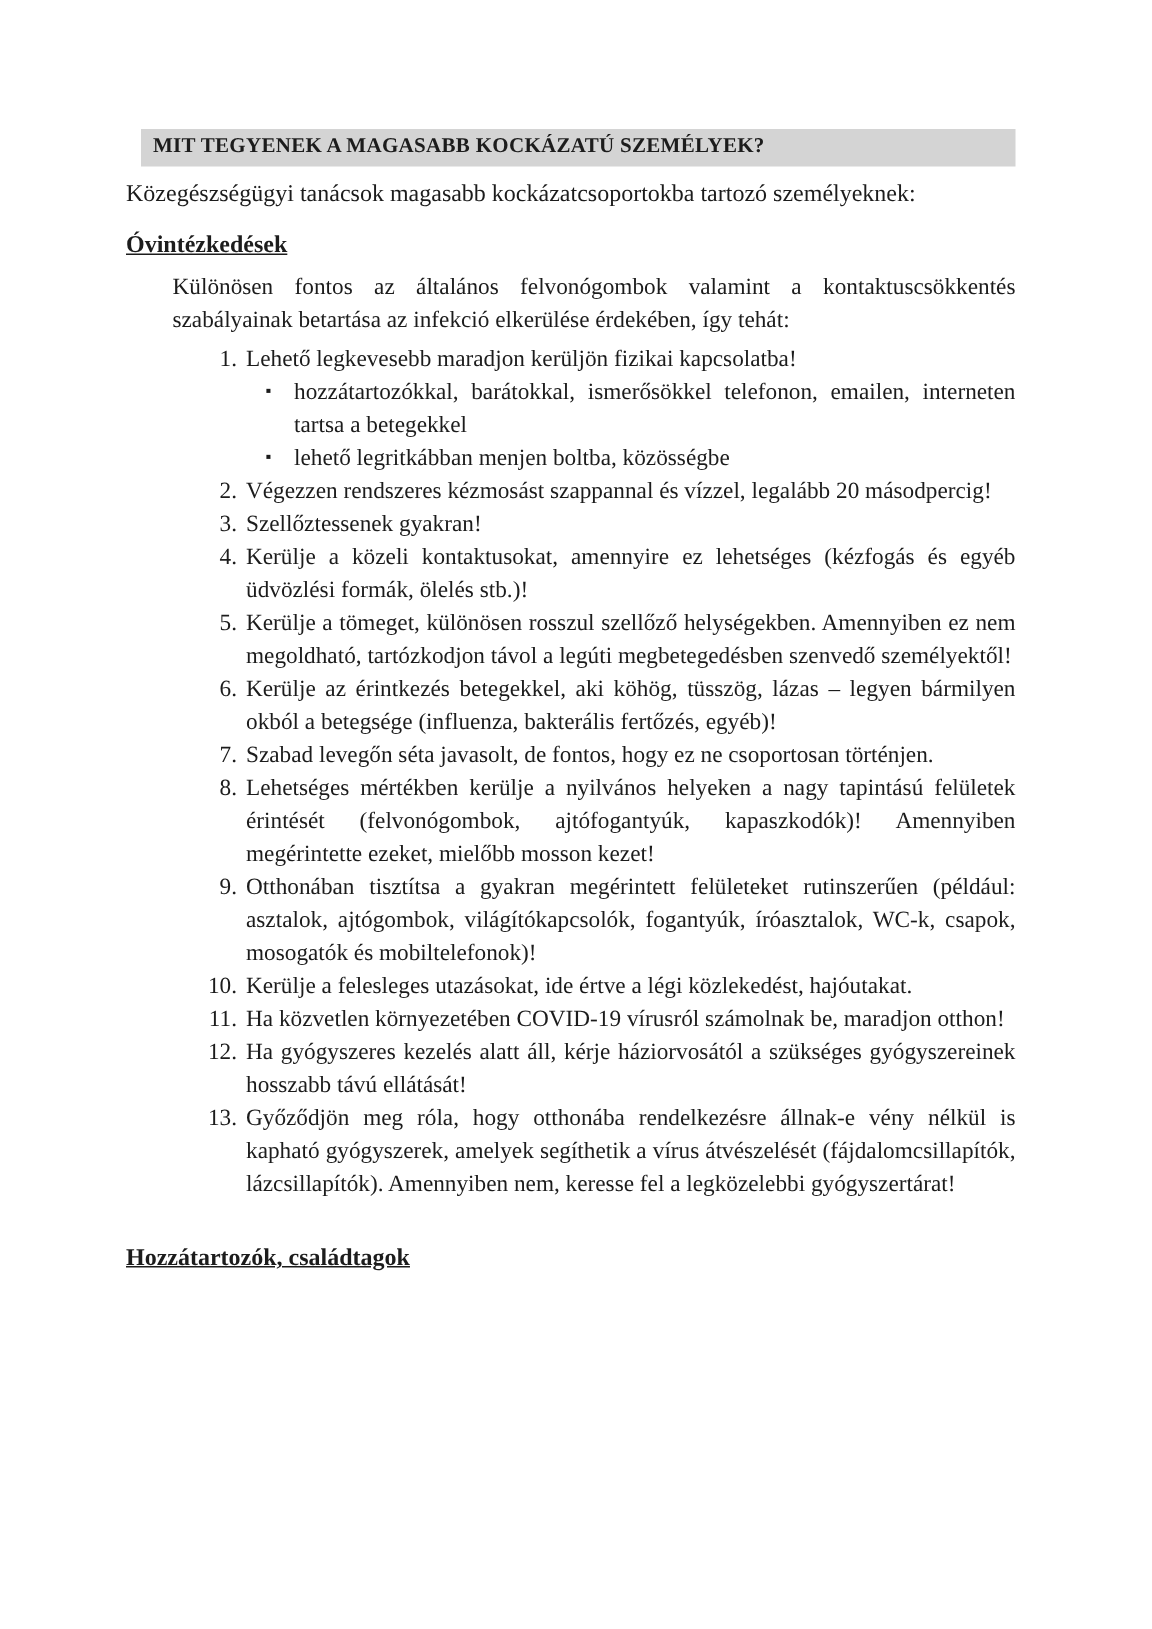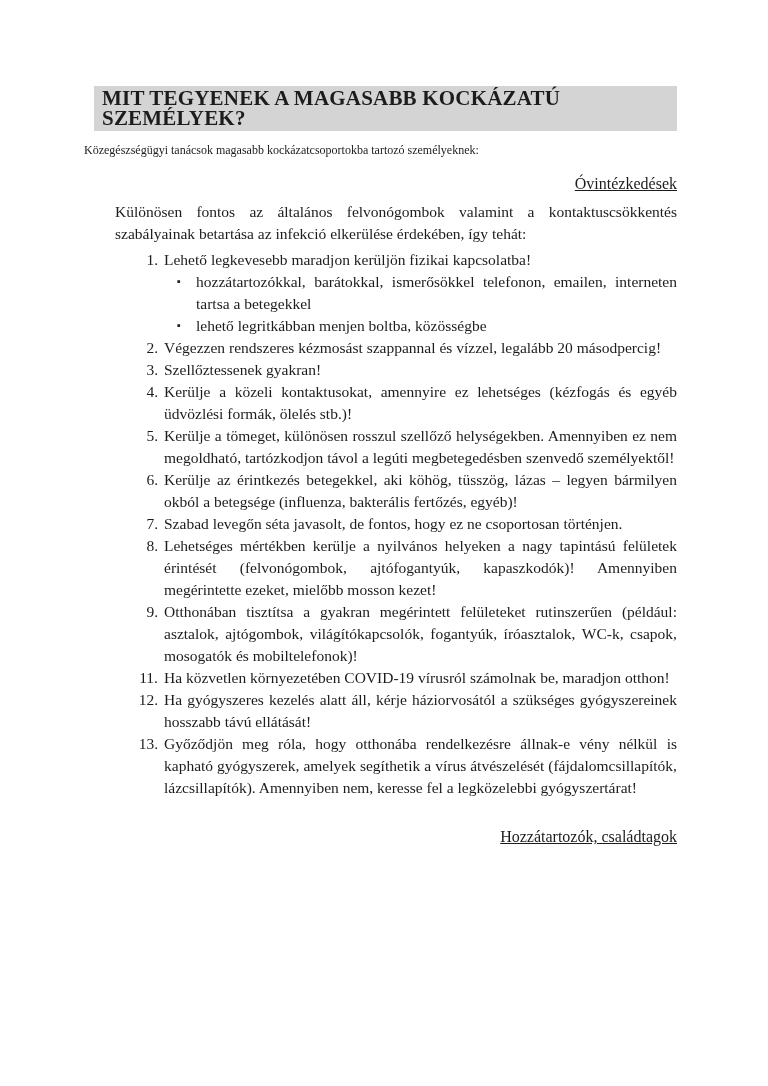--- a/index.html
+++ b/index.html
@@ -18,37 +18,36 @@
   }
   .page{
     position:relative;
     width:768px;height:1086px;
     padding:86px 91px 0 84px;
   }
   .title-bar{
     margin-left:10px;
     background:var(--header-bg);
     padding:2px 8px 3px 8px;
-    font-size:21px;
+    font-size:14px;
     font-weight:bold;
     letter-spacing:.2px;
     line-height:20px;
   }
   .subtitle{
     margin-top:8px;
-    font-size:12px;
+    font-size:16px;
     line-height:22px;
   }
   .heading1{
     margin-top:12px;
     font-size:16px;
-    font-weight:normal;
+    font-weight:bold;
     text-decoration:underline;
     line-height:22px;
-    text-align:right;
   }
   .para{
     font-size:15.5px;
     line-height:22px;
     text-align:justify;
   }
   .lead{
     margin-top:6px;
     padding-left:31px;
   }
@@ -145,20 +144,24 @@
       </div>
       <div class="item">
         <span class="num">8.</span>
         <div class="body"><span>Lehetséges mértékben </span><span class="b">kerülje a nyilvános helyeken a nagy tapintású felületek érintését</span><span> (felvonógombok, ajtófogantyúk, kapaszkodók)! Amennyiben megérintette ezeket, mielőbb mosson kezet!</span></div>
       </div>
       <div class="item">
         <span class="num">9.</span>
         <div class="body"><span class="b">Otthonában tisztítsa a gyakran megérintett felületeket</span><span> rutinszerűen (például: asztalok, ajtógombok, világítókapcsolók, fogantyúk, íróasztalok, WC-k, csapok, mosogatók és mobiltelefonok)!</span></div>
       </div>
       <div class="item">
+        <span class="num">10.</span>
+        <div class="body"><span class="b">Kerülje a felesleges utazásokat</span><span>, ide értve a légi közlekedést, hajóutakat.</span></div>
+      </div>
+      <div class="item">
         <span class="num">11.</span>
         <div class="body"><span>Ha közvetlen környezetében COVID-19 vírusról számolnak be, maradjon otthon!</span></div>
       </div>
       <div class="item">
         <span class="num">12.</span>
         <div class="body"><span>Ha gyógyszeres kezelés alatt áll, kérje háziorvosától a szükséges gyógyszereinek hosszabb távú ellátását!</span></div>
       </div>
       <div class="item">
         <span class="num">13.</span>
         <div class="body"><span>Győződjön meg róla, hogy otthonába rendelkezésre állnak-e vény nélkül is kapható gyógyszerek, amelyek segíthetik a vírus átvészelését (fájdalomcsillapítók, lázcsillapítók). Amennyiben nem, keresse fel a legközelebbi gyógyszertárat!</span></div>

